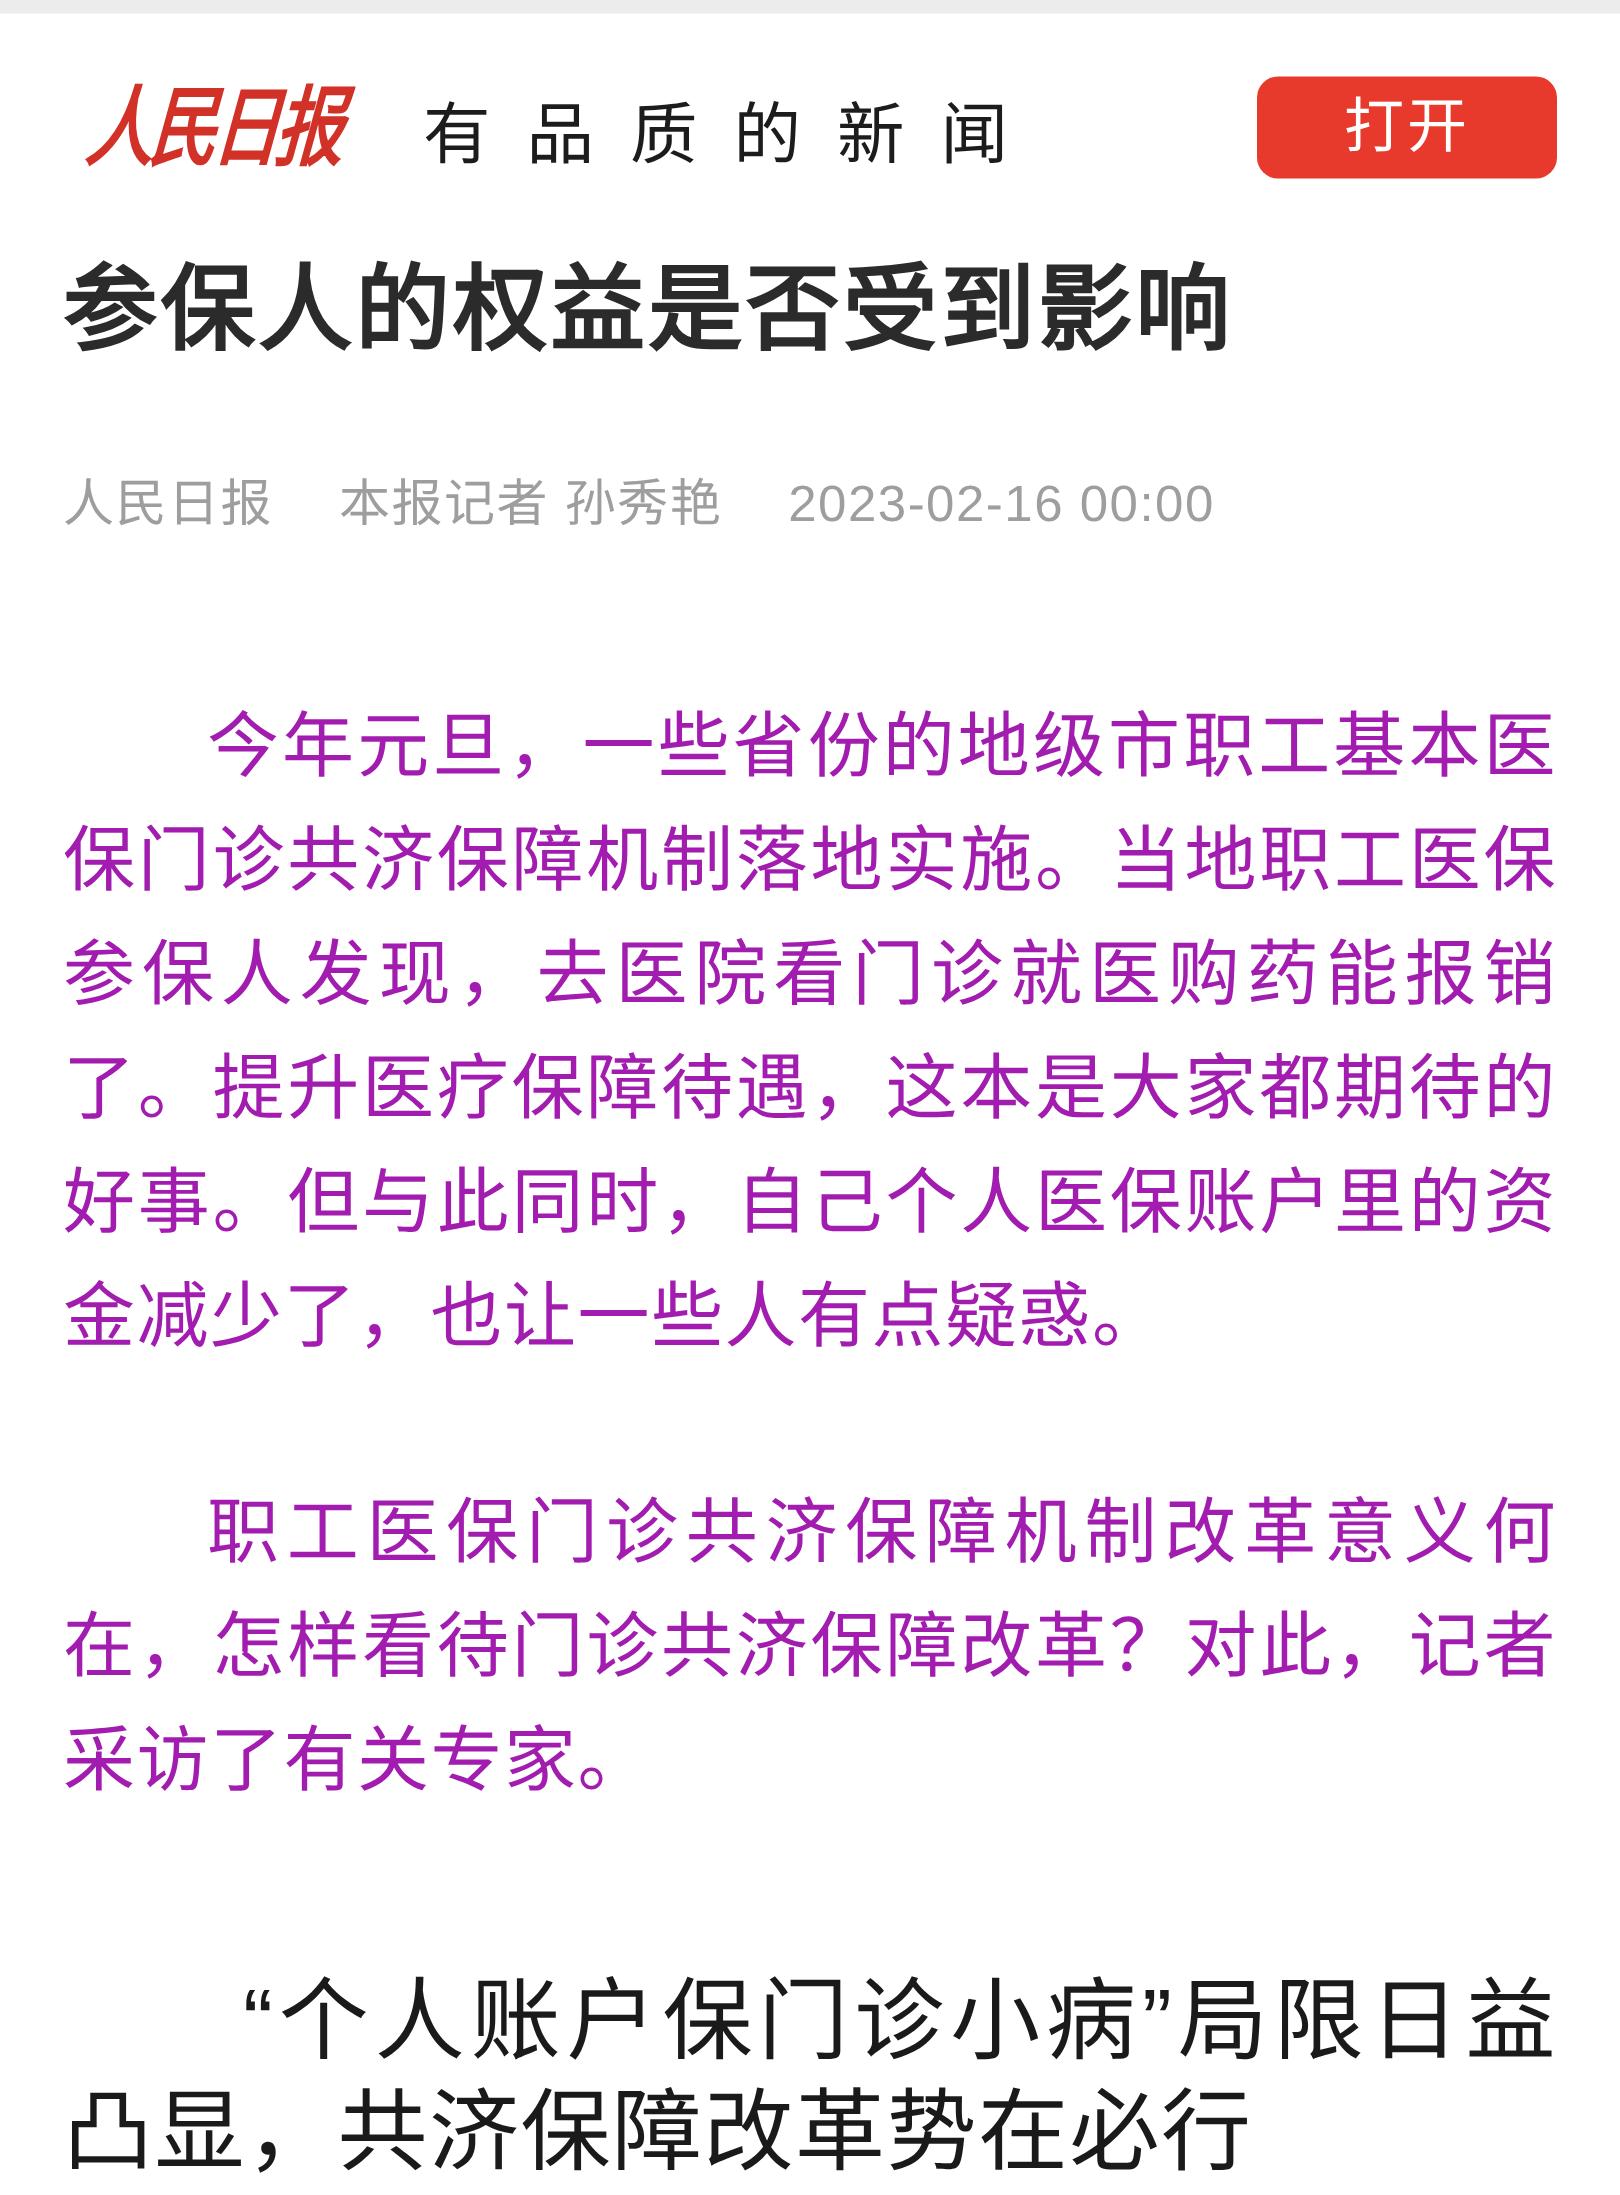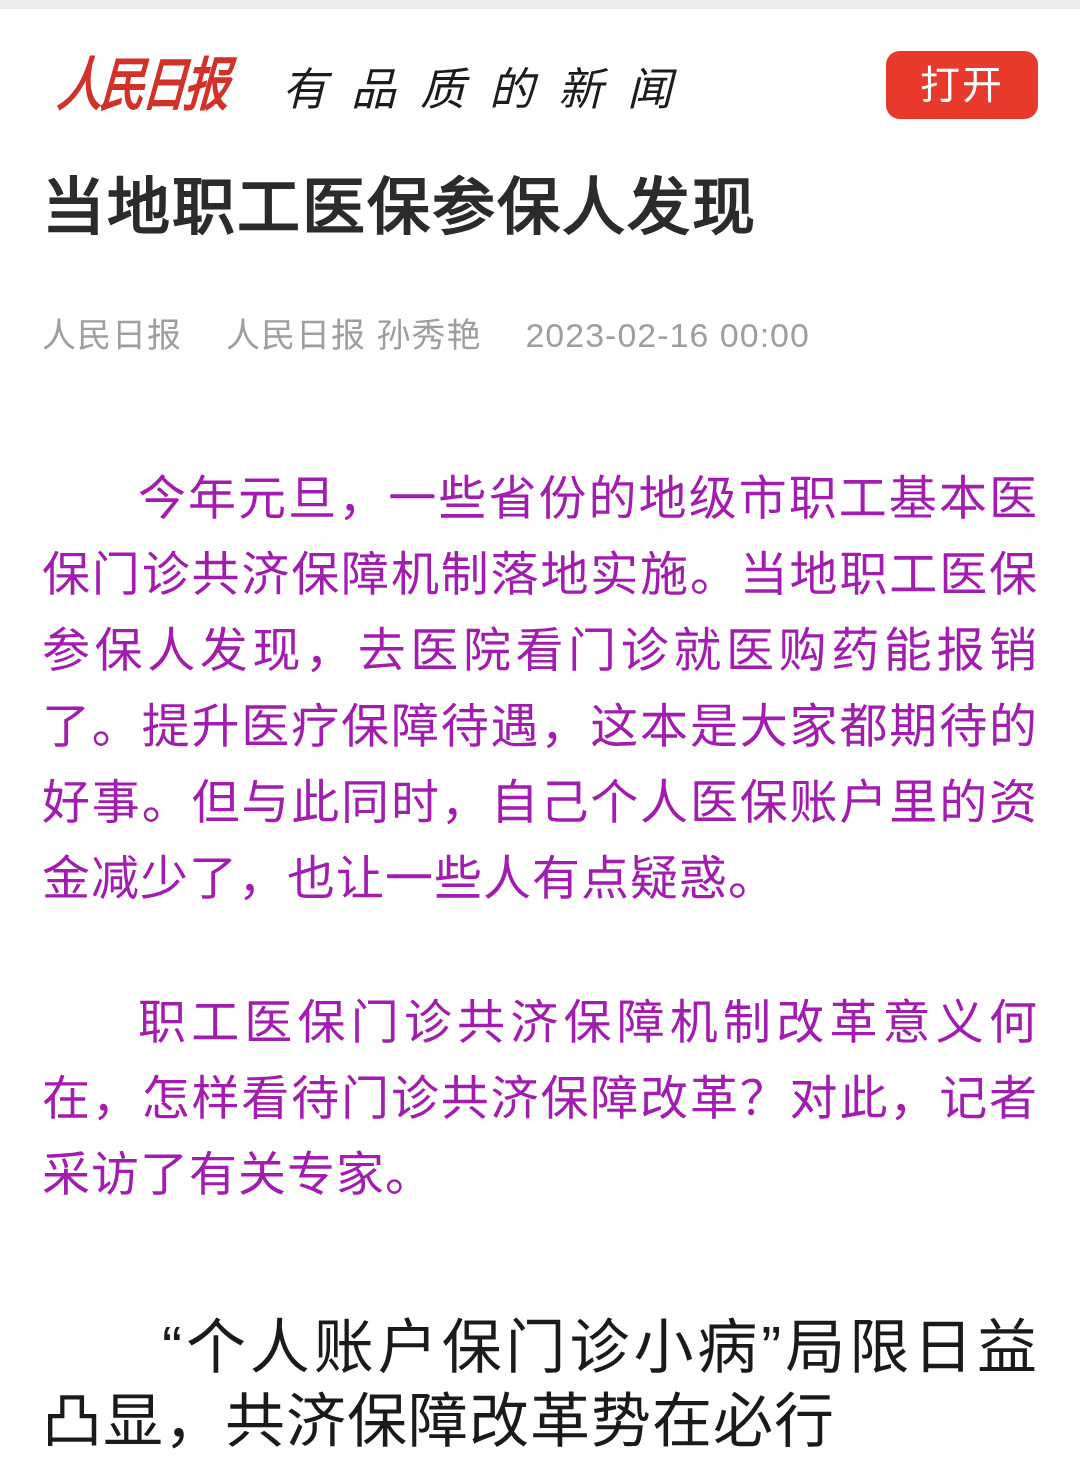--- a/index.html
+++ b/index.html
@@ -47,31 +47,30 @@
     cursor: pointer;
   }
 
   .tagline {
     margin-left: 8px;
     font-size: 45px;
     color: #1c1c1c;
     letter-spacing: 24px;
     white-space: nowrap;
     font-weight: 500;
-    font-style: italic;
   }
 
   .open-button {
     margin-left: auto;
     background: #e73a2c;
     color: #ffffff;
     font-size: 40px;
     line-height: 1;
     padding: 14px 5px;
-    width: 152px;
+    width: 200px;
     text-align: center;
     border: none;
     border-radius: 14px;
     font-family: inherit;
     cursor: pointer;
     letter-spacing: 2px;
   }
 
   
   .article {
@@ -137,25 +136,25 @@
   <div class="top-strip"></div>
 
   <header class="header">
     <span class="logo">人民日报</span>
     <span class="tagline">有品质的新闻</span>
     <button class="open-button">打开</button>
   </header>
 
   <main class="article">
 
-    <h1 class="article-title">当地职工医保参保人发现</h1>
+    <h1 class="article-title">参保人的权益是否受到影响</h1>
 
     <div class="byline">
       <span>人民日报</span>
-      <span>人民日报 孙秀艳</span>
+      <span>本报记者 孙秀艳</span>
       <span>2023-02-16 00:00</span>
     </div>
 
     <div class="body-text">
       <p>今年元旦，一些省份的地级市职工基本医保门诊共济保障机制落地实施。当地职工医保参保人发现，去医院看门诊就医购药能报销了。提升医疗保障待遇，这本是大家都期待的好事。但与此同时，自己个人医保账户里的资金减少了，也让一些人有点疑惑。</p>
       <p>职工医保门诊共济保障机制改革意义何在，怎样看待门诊共济保障改革？对此，记者采访了有关专家。</p>
     </div>
 
     <h2 class="subheading">“个人账户保门诊小病”局限日益凸显，共济保障改革势在必行</h2>
 

